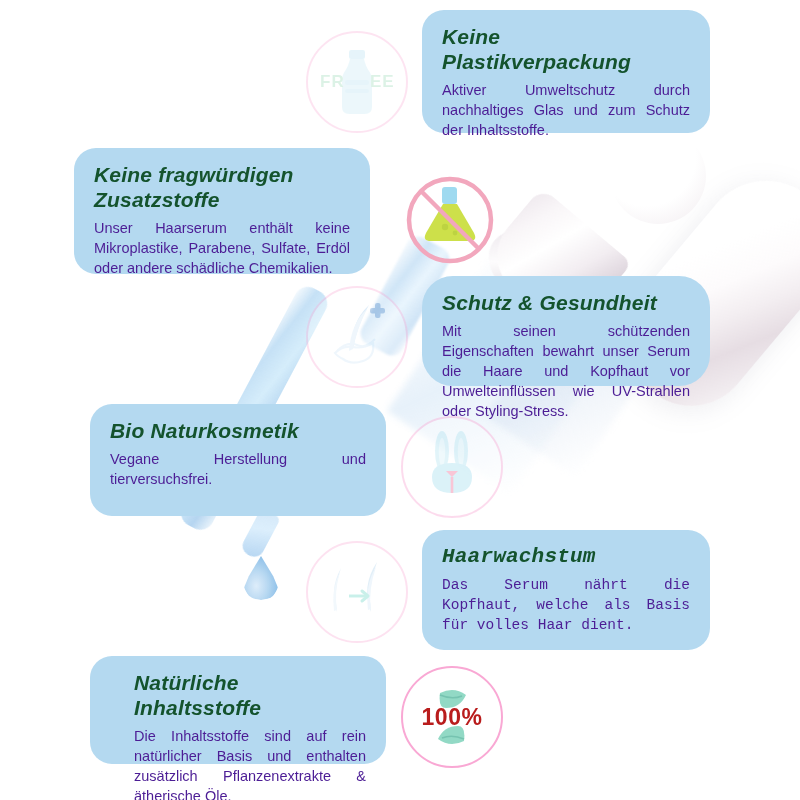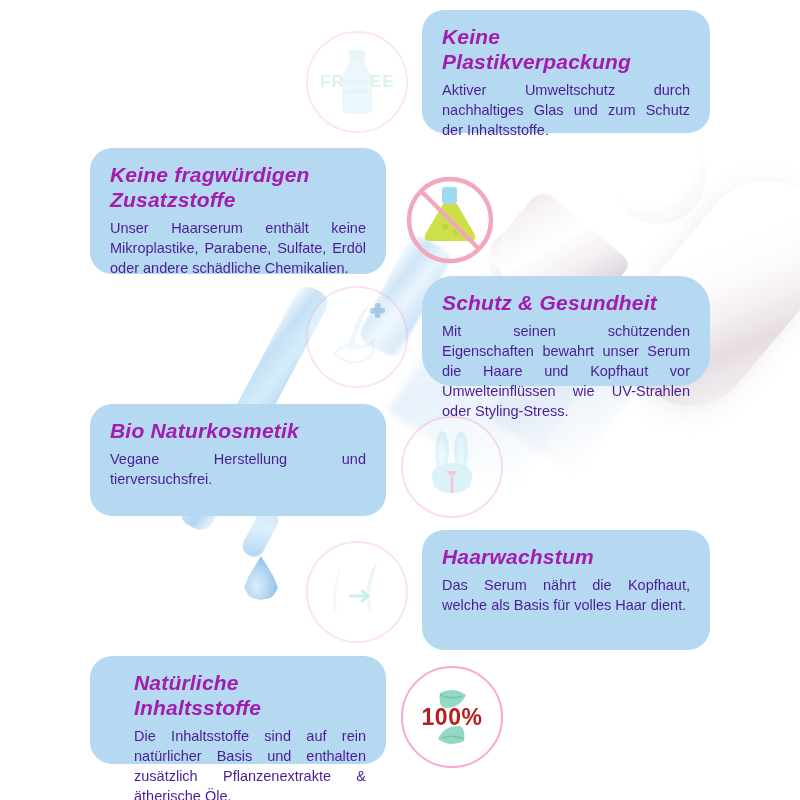--- a/index.html
+++ b/index.html
@@ -160,40 +160,40 @@
     background: #b4d9f0;
     border-radius: 22px;
     box-sizing: border-box;
     padding: 14px 20px 16px 20px;
   }
   .card .title {
     font-style: italic;
     font-weight: bold;
     font-size: 21px;
     line-height: 25px;
-    color: #a21caf;
+    color: #14532d;
     margin: 0 0 6px 0;
     letter-spacing: .2px;
   }
   .card .body {
     font-size: 14.5px;
     line-height: 20px;
     color: #4c1d95;
     margin: 0;
     text-align: justify;
     text-justify: inter-word;
   }
   .card .body .nojust { text-align: left; display: block; }
 
   
   #card-plastic      { left: 422px; top: 10px;  width: 288px; height: 123px; }
-  #card-additives    { left: 90px;  top: 148px; width: 296px; height: 126px; }
+  #card-additives    { left: 74px;  top: 148px; width: 296px; height: 126px; }
   #card-protection   { left: 422px; top: 276px; width: 288px; height: 110px; border-radius: 31px; }
   #card-bio          { left: 90px;  top: 404px; width: 296px; height: 112px; }
-  #card-growth       { left: 422px; top: 530px; width: 288px; height: 120px; }
+  #card-growth       { left: 422px; top: 530px; width: 288px; height: 120px; font-family: Liberation Mono, monospace; }
   #card-ingredients  { left: 90px;  top: 656px; width: 296px; height: 108px; padding-left: 44px; }
 
   
   .icon-badge {
     position: absolute;
     z-index: 4;
     width: 98px;
     height: 98px;
     border-radius: 50%;
     border: 2px solid #f9a8d4;

